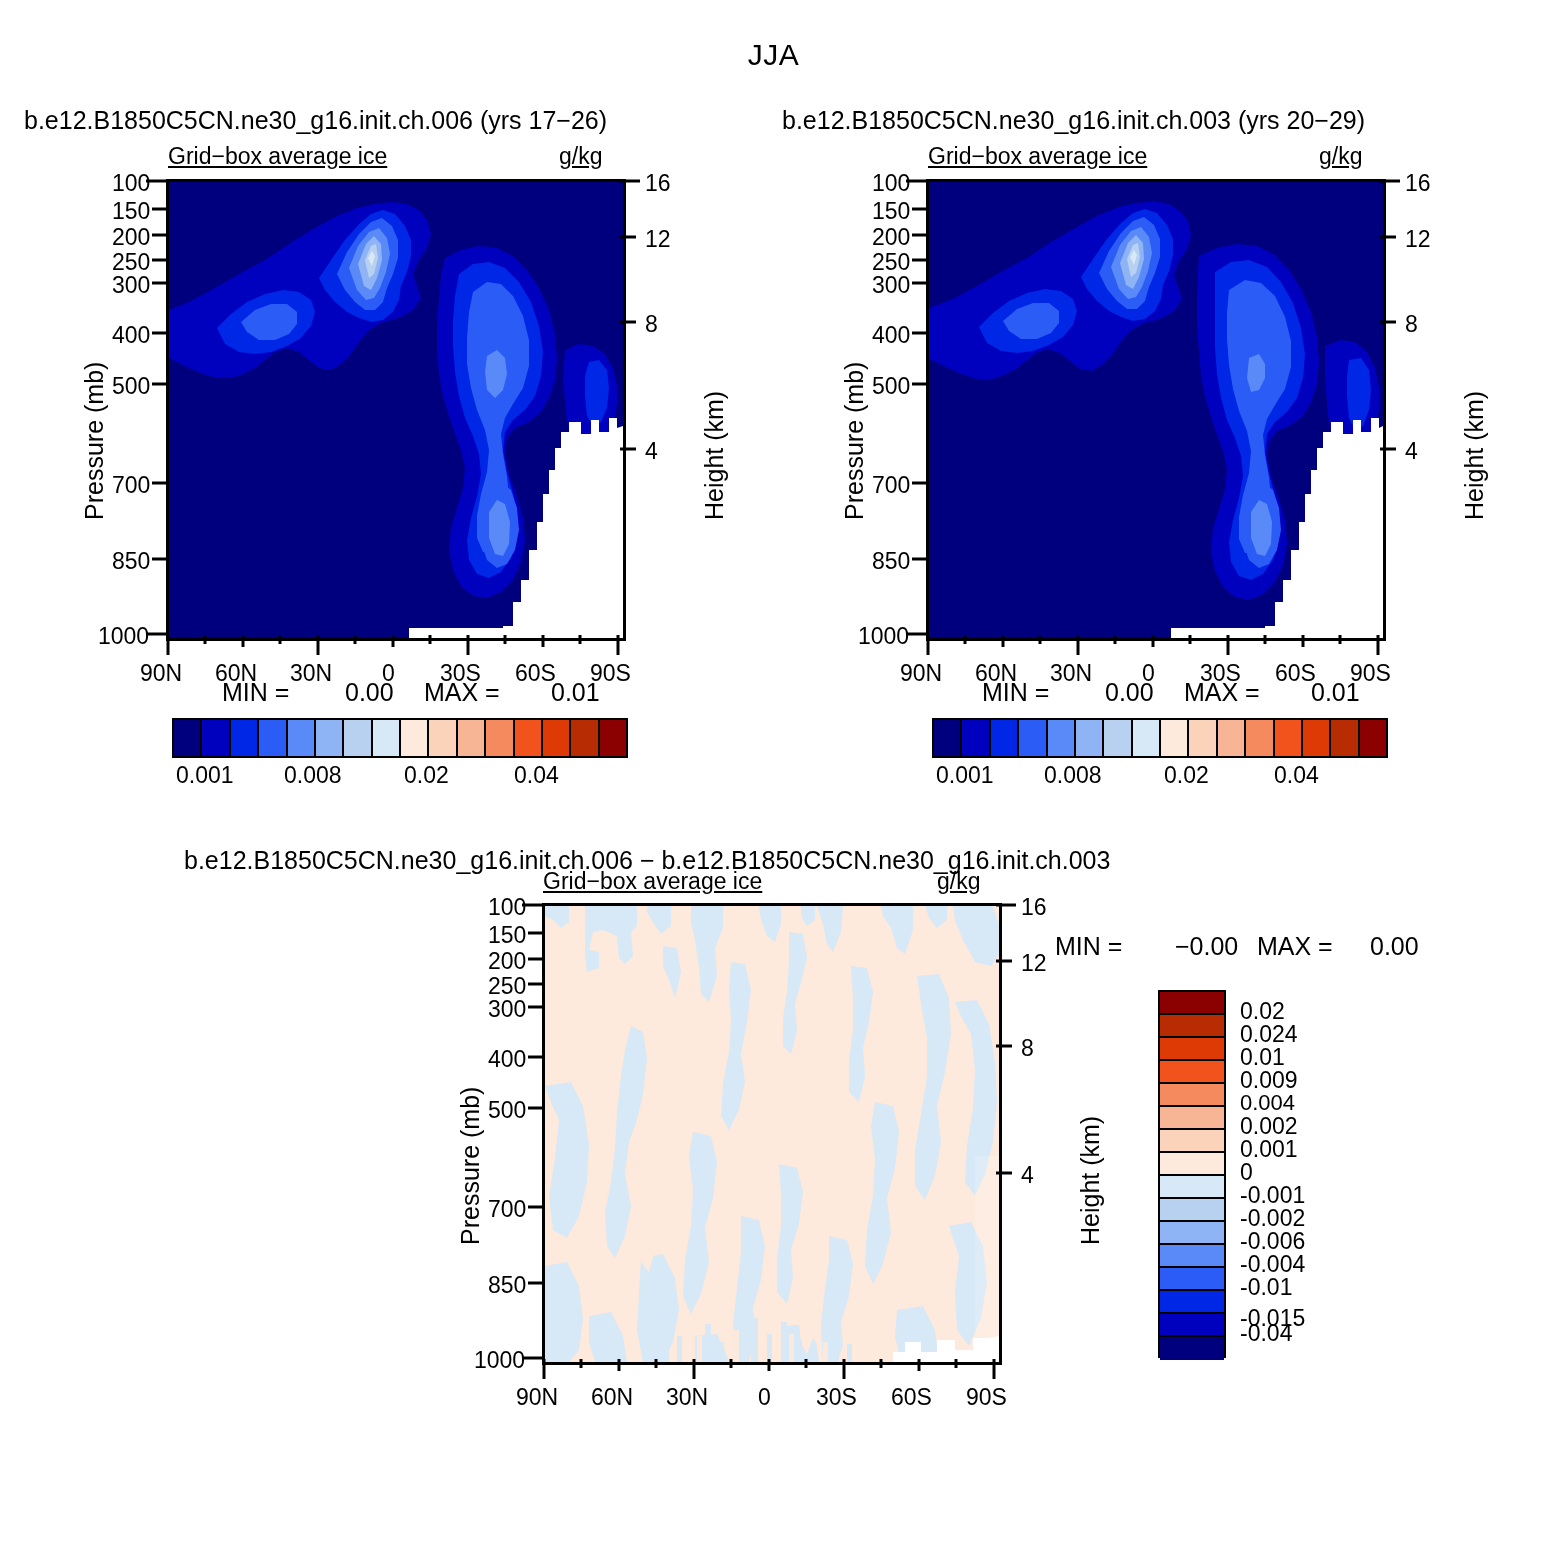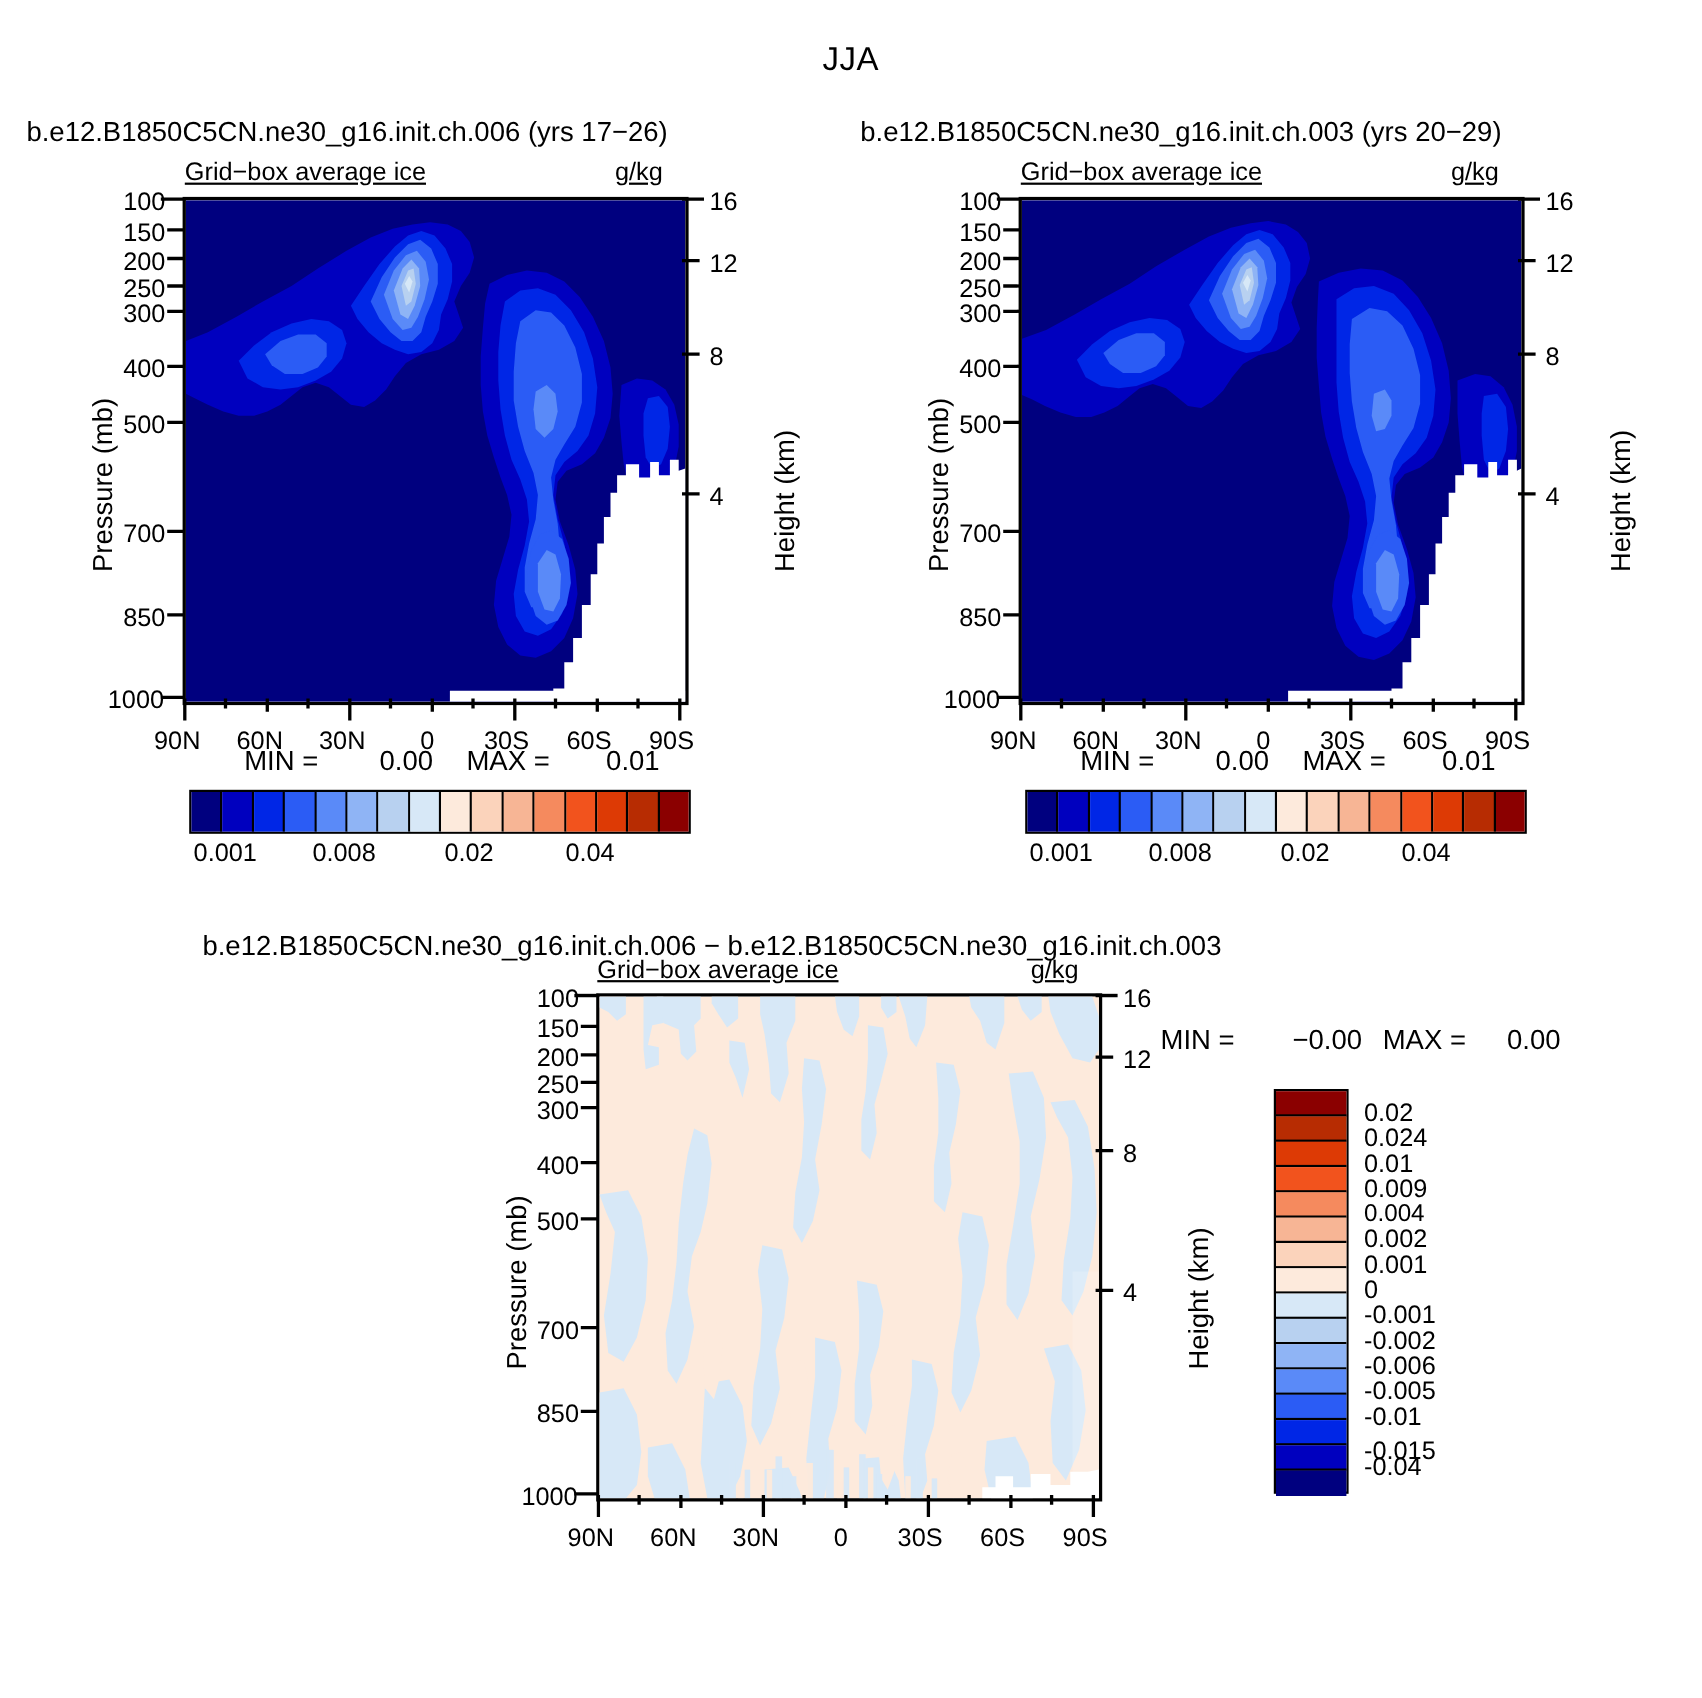--- a/index.html
+++ b/index.html
@@ -502,19 +502,19 @@
         <div style="position: absolute; left: 82px; top: 31px; font-size: 23px; white-space: nowrap;">0.024</div>
         <div style="position: absolute; left: 82px; top: 54px; font-size: 23px; white-space: nowrap;">0.01</div>
         <div style="position: absolute; left: 82px; top: 77px; font-size: 23px; white-space: nowrap;">0.009</div>
         <div style="position: absolute; left: 82px; top: 100px; font-size: 22px; white-space: nowrap;">0.004</div>
         <div style="position: absolute; left: 82px; top: 123px; font-size: 23px; white-space: nowrap;">0.002</div>
         <div style="position: absolute; left: 82px; top: 146px; font-size: 23px; white-space: nowrap;">0.001</div>
         <div style="position: absolute; left: 82px; top: 169px; font-size: 23px; white-space: nowrap;">0</div>
         <div style="position: absolute; left: 82px; top: 192px; font-size: 23px; white-space: nowrap;">-0.001</div>
         <div style="position: absolute; left: 82px; top: 215px; font-size: 23px; white-space: nowrap;">-0.002</div>
         <div style="position: absolute; left: 82px; top: 238px; font-size: 23px; white-space: nowrap;">-0.006</div>
-        <div style="position: absolute; left: 82px; top: 261px; font-size: 23px; white-space: nowrap;">-0.005</div>
+        <div style="position: absolute; left: 82px; top: 261px; font-size: 23px; white-space: nowrap;">-0.004</div>
         <div style="position: absolute; left: 82px; top: 284px; font-size: 23px; white-space: nowrap;">-0.01</div>
         <div style="position: absolute; left: 82px; top: 315px; font-size: 23px; white-space: nowrap;">-0.015</div>
         <div style="position: absolute; left: 82px; top: 330px; font-size: 23px; white-space: nowrap;">-0.04</div>
       </div>
   </div>
 </div>
 
 </body></html>

